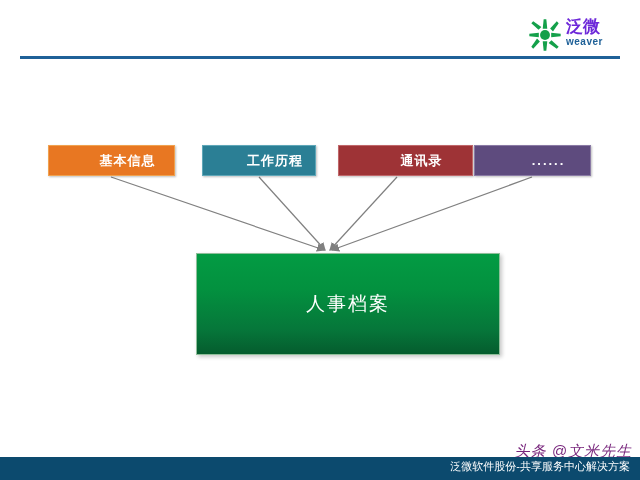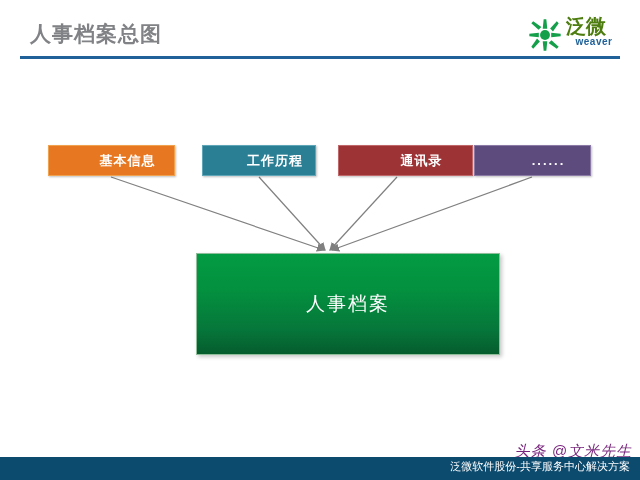--- a/index.html
+++ b/index.html
@@ -55,33 +55,32 @@
     width: 38px;
     height: 38px;
   }
   .logo-text {
     position: absolute;
     left: 40px;
     top: 1px;
     width: 56px;
   }
   .logo-cn {
-    font-size: 20px;
-    font-weight: bold;
-    color: #4d7c0f;
+    font-size: 17px;
+    font-weight: bold;
+    color: #6d28d9;
     line-height: 19px;
     letter-spacing: 0px;
   }
   .logo-en {
     font-size: 10px;
     font-weight: bold;
     color: #1f6198;
     line-height: 11px;
     letter-spacing: 0.5px;
-    text-align: center;
   }
 
   
   .cat-box {
     position: absolute;
     top: 145px;
     height: 31px;
     display: flex;
     align-items: center;
     justify-content: center;
@@ -161,21 +160,20 @@
     white-space: nowrap;
     font-style: italic;
     opacity: 0.95;
   }
 </style>
 </head>
 <body>
 
 <div class="slide">
 
-  <div class="slide-title">人事档案总图</div>
   <div class="title-rule"></div>
 
   <div class="logo">
     <svg class="logo-mark" viewBox="0 0 40 40">
       <g fill="#14a04a">
         <path d="M18.6 3.5 L21.4 3.5 L22.4 13.5 L17.6 13.5 Z"></path>
         <path d="M18.6 36.5 L21.4 36.5 L22.4 26.5 L17.6 26.5 Z"></path>
         <path d="M3.5 18.6 L3.5 21.4 L13.5 22.4 L13.5 17.6 Z"></path>
         <path d="M36.5 18.6 L36.5 21.4 L26.5 22.4 L26.5 17.6 Z"></path>
         <path d="M7.6 5.6 L5.6 7.6 L13.2 14.6 L16.2 11.6 Z"></path>

